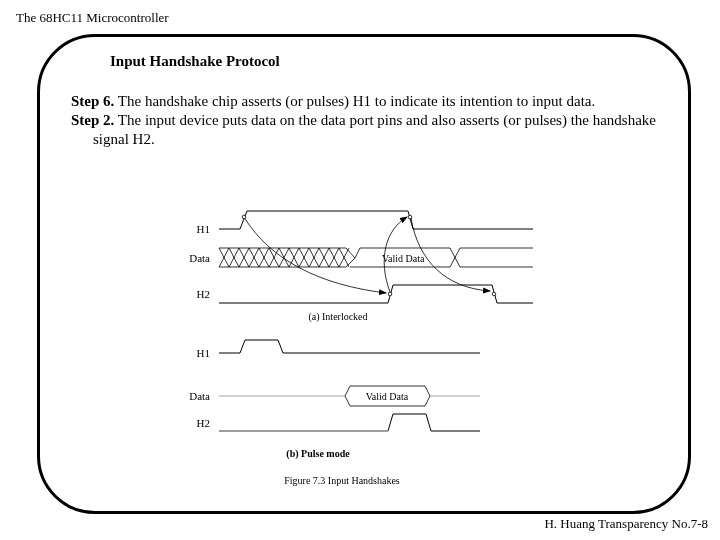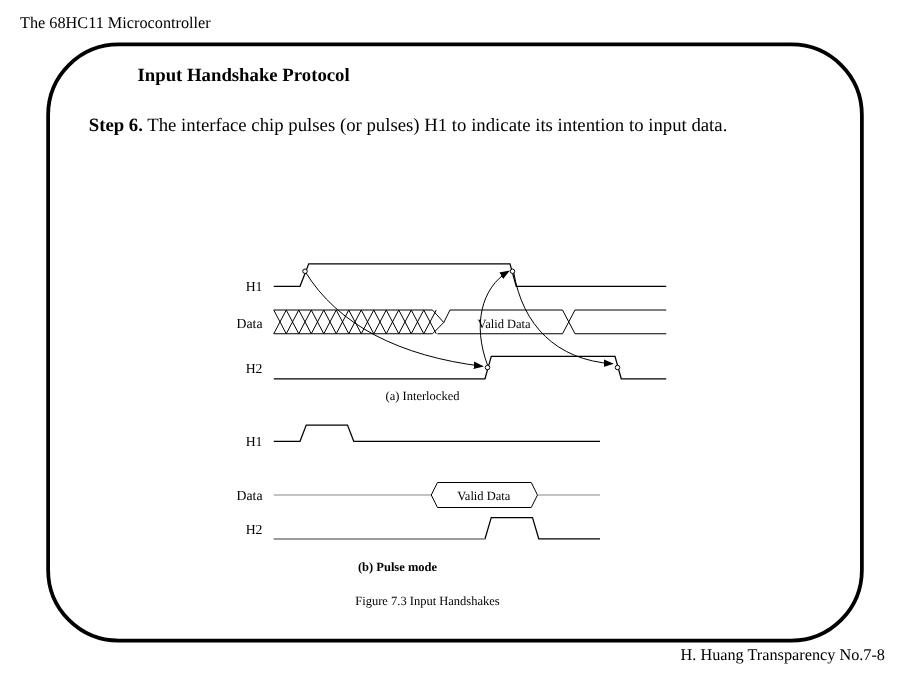--- a/index.html
+++ b/index.html
@@ -20,21 +20,22 @@
 </head>
 <body>
 
 <div class="header">The 68HC11 Microcontroller</div>
 
 <div class="frame"></div>
 
 <div class="title">Input Handshake Protocol</div>
 
 <div class="steps">
-  <p class="step"><b>Step 6.</b><span> The interface chip pulses (or pulses) H1 to indicate its intention to input data.</span></p>
+  <p class="step"><b>Step 6.</b><span> The handshake chip asserts (or pulses) H1 to indicate its intention to input data.</span></p>
+  <p class="step"><b>Step 2.</b><span> The input device puts data on the data port pins and also asserts (or pulses) the handshake signal H2.</span></p>
 </div>
 
 <svg class="diagram" width="720" height="540" viewBox="0 0 720 540">
   <defs>
     <marker id="arr" markerWidth="8" markerHeight="8" refX="7" refY="4" orient="auto" markerUnits="userSpaceOnUse">
       <path d="M0,1 L8,4 L0,7 Z" fill="#000"></path>
     </marker>
   </defs>
 
   <g>

